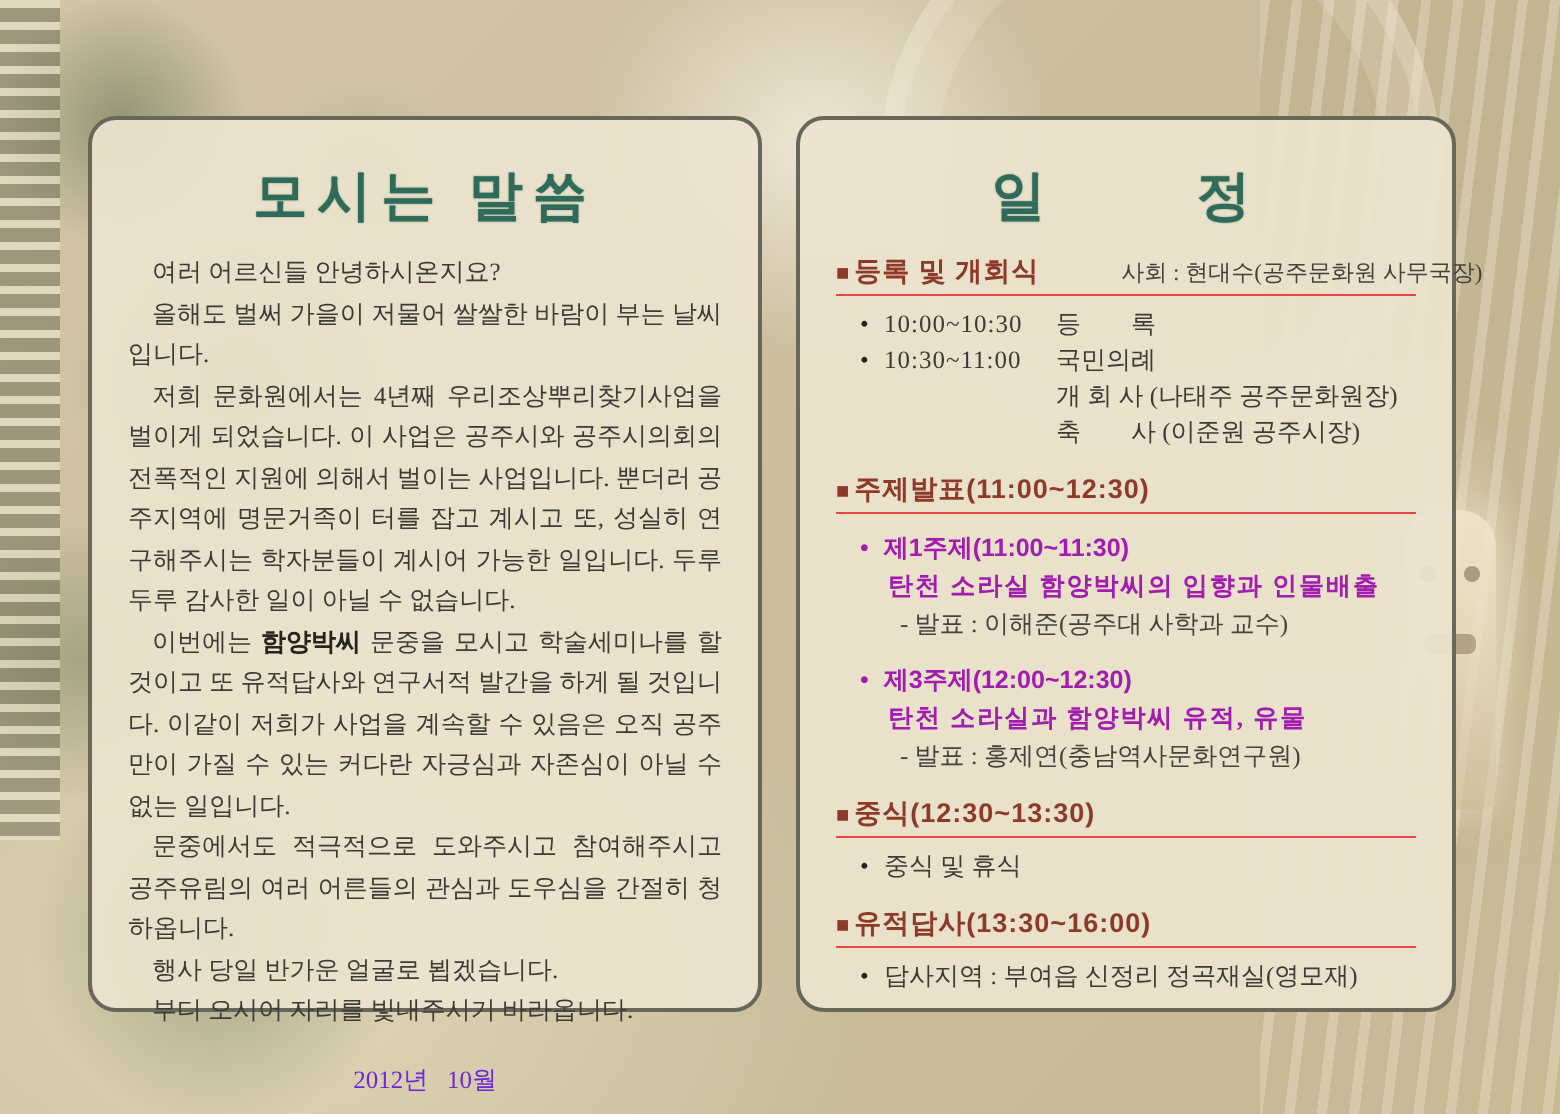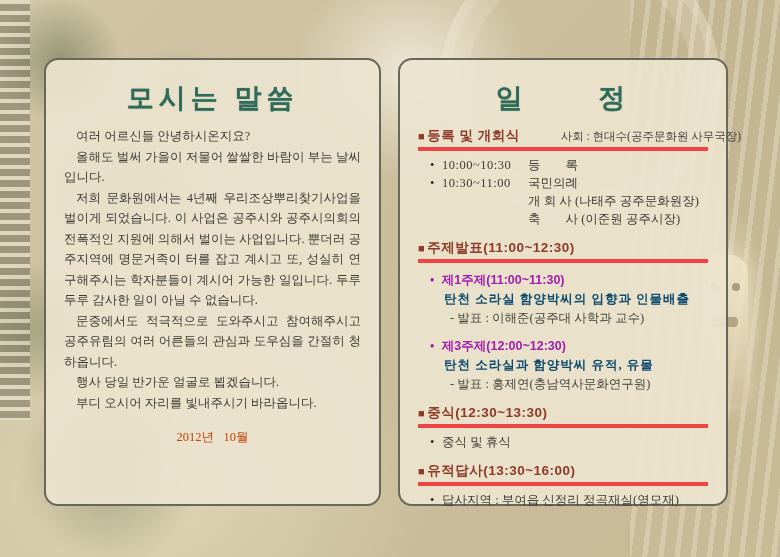--- a/index.html
+++ b/index.html
@@ -71,62 +71,63 @@
     font-weight:bold;
     letter-spacing:5px;
     white-space:pre;
     font-family:"Liberation Serif","DejaVu Serif",serif;
     text-shadow:0 0 1px rgba(47,107,88,.55);
   }
   
   .inv-body{color:#3d3b35;font-size:12.5px;line-height:20.5px;text-align:justify;}
   .inv-body p{margin:0;text-indent:12px;}
   .inv-body .b{font-weight:bold;color:#26241f;}
-  .date-line{margin-top:16px;text-align:center;color:#c2410c;font-size:12.5px;white-space:pre;}
+  .date-line{margin-top:16px;text-align:center;color:#6d28d9;font-size:12.5px;white-space:pre;}
   
   .sec{margin-top:11px;}
   .sec-head{
     display:flex;align-items:baseline;
-    border-bottom:4px solid #ef4444;padding-bottom:2px;
+    border-bottom:1px solid #ef4444;padding-bottom:2px;
   }
   .sec-title{
     color:#8e3a28;font-weight:bold;font-size:13.5px;letter-spacing:.5px;
     font-family:"Liberation Sans","DejaVu Sans",sans-serif;white-space:pre;
   }
   .sec-marker{color:#8e3a28;font-size:11px;margin-right:2px;}
   .sec-host{color:#44423c;font-size:11.5px;white-space:pre;margin-left:41px;}
   .rows{margin-top:5px;}
   .row{display:flex;padding-left:12px;color:#3d3b35;font-size:12.5px;line-height:18px;}
   .row .bullet{width:12px;color:#26241f;}
   .row .time{width:86px;letter-spacing:.5px;}
   .row .label{white-space:pre;}
   .topic{margin:8px 0 10px 12px;color:#3d3b35;font-size:12.5px;line-height:18px;}
   .topic .t-no{font-weight:bold;color:#a21caf;font-family:"Liberation Sans","DejaVu Sans",sans-serif;}
   .topic .t-no .bullet{margin-right:4px;font-family:"Liberation Serif","DejaVu Serif",serif;}
-  .topic .t-title{font-weight:bold;color:#0c4a6e;padding-left:14px;letter-spacing:1px;margin-top:1px;}
+  .topic .t-title{font-weight:bold;color:#a21caf;padding-left:14px;letter-spacing:1px;margin-top:1px;}
   .topic .t-pres{padding-left:20px;color:#45433c;margin-top:1px;}
 </style>
 </head>
 <body>
 
 <div class="page">
 
   <div class="foliage"></div>
   <div class="rope"></div>
   <div class="midwash"></div>
   <div class="totem"></div>
   <div class="arcs"></div>
   <div class="totem-face"></div>
 
   <section class="panel left">
     <h1 class="big-title">모시는 말씀</h1>
     <div class="inv-body">
         <p><span>여러 어르신들 안녕하시온지요?</span></p>
         <p><span>올해도 벌써 가을이 저물어 쌀쌀한 바람이 부는 날씨입니다.</span></p>
         <p><span>저희 문화원에서는 4년째 우리조상뿌리찾기사업을 벌이게 되었습니다. 이 사업은 공주시와 공주시의회의 전폭적인 지원에 의해서 벌이는 사업입니다. 뿐더러 공주지역에 명문거족이 터를 잡고 계시고 또, 성실히 연구해주시는 학자분들이 계시어 가능한 일입니다. 두루두루 감사한 일이 아닐 수 없습니다.</span></p>
+        <p><span>이번에는 </span><span class="b">함양박씨</span><span> 문중을 모시고 학술세미나를 할 것이고 또 유적답사와 연구서적 발간을 하게 될 것입니다. 이같이 저희가 사업을 계속할 수 있음은 오직 공주만이 가질 수 있는 커다란 자긍심과 자존심이 아닐 수 없는 일입니다.</span></p>
         <p><span>문중에서도 적극적으로 도와주시고 참여해주시고 공주유림의 여러 어른들의 관심과 도우심을 간절히 청하옵니다.</span></p>
         <p><span>행사 당일 반가운 얼굴로 뵙겠습니다.</span></p>
         <p><span>부디 오시어 자리를 빛내주시기 바라옵니다.</span></p>
       </div>
     <div class="date-line">2012년   10월</div>
 
   </section>
 
   <section class="panel right">
     <h1 class="big-title">일      정</h1>

